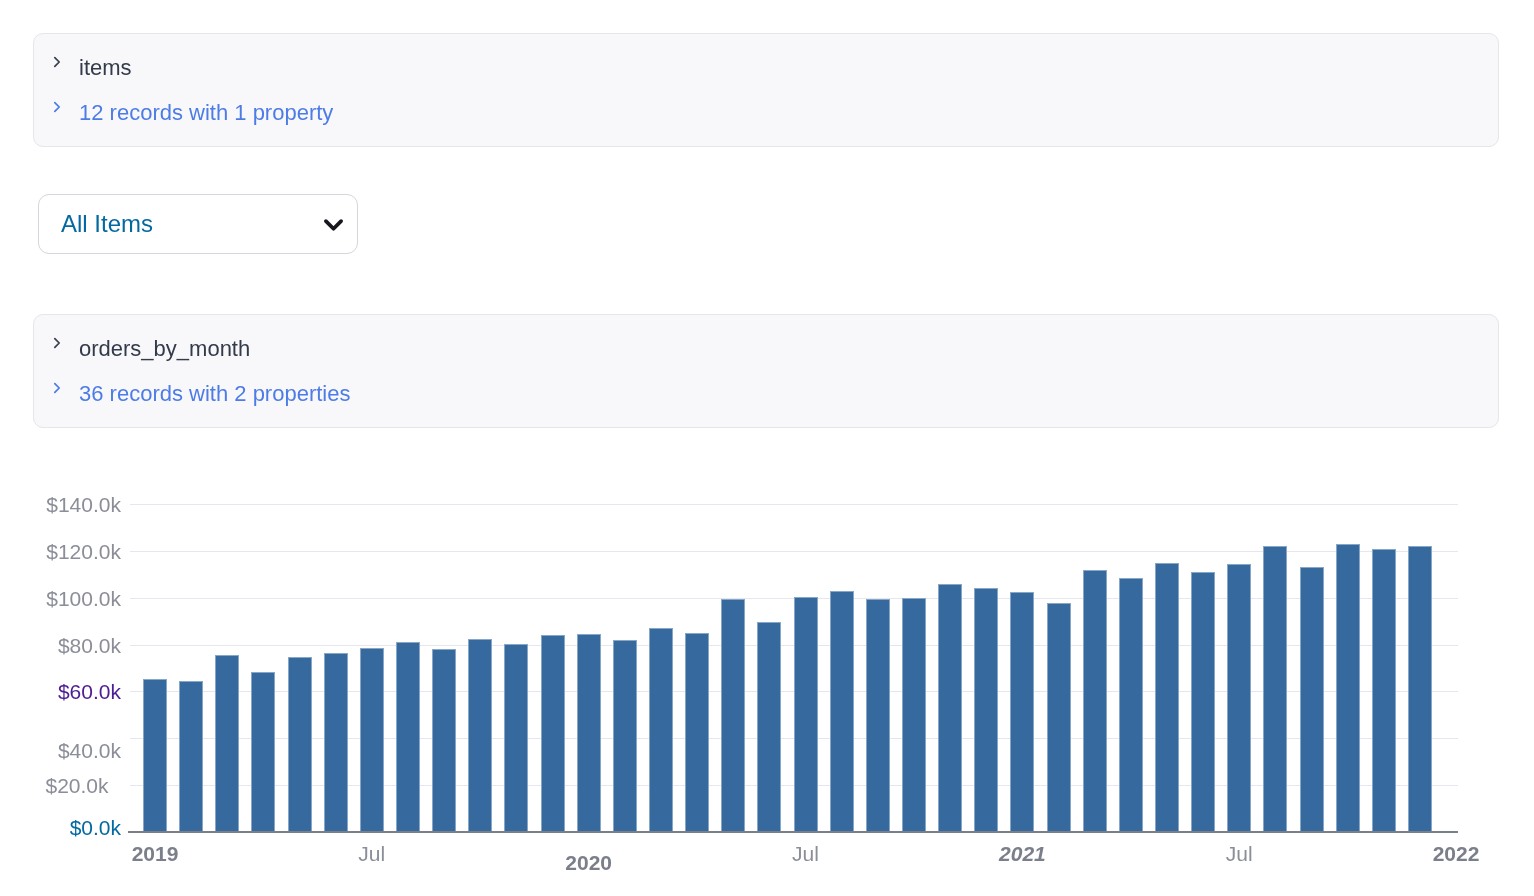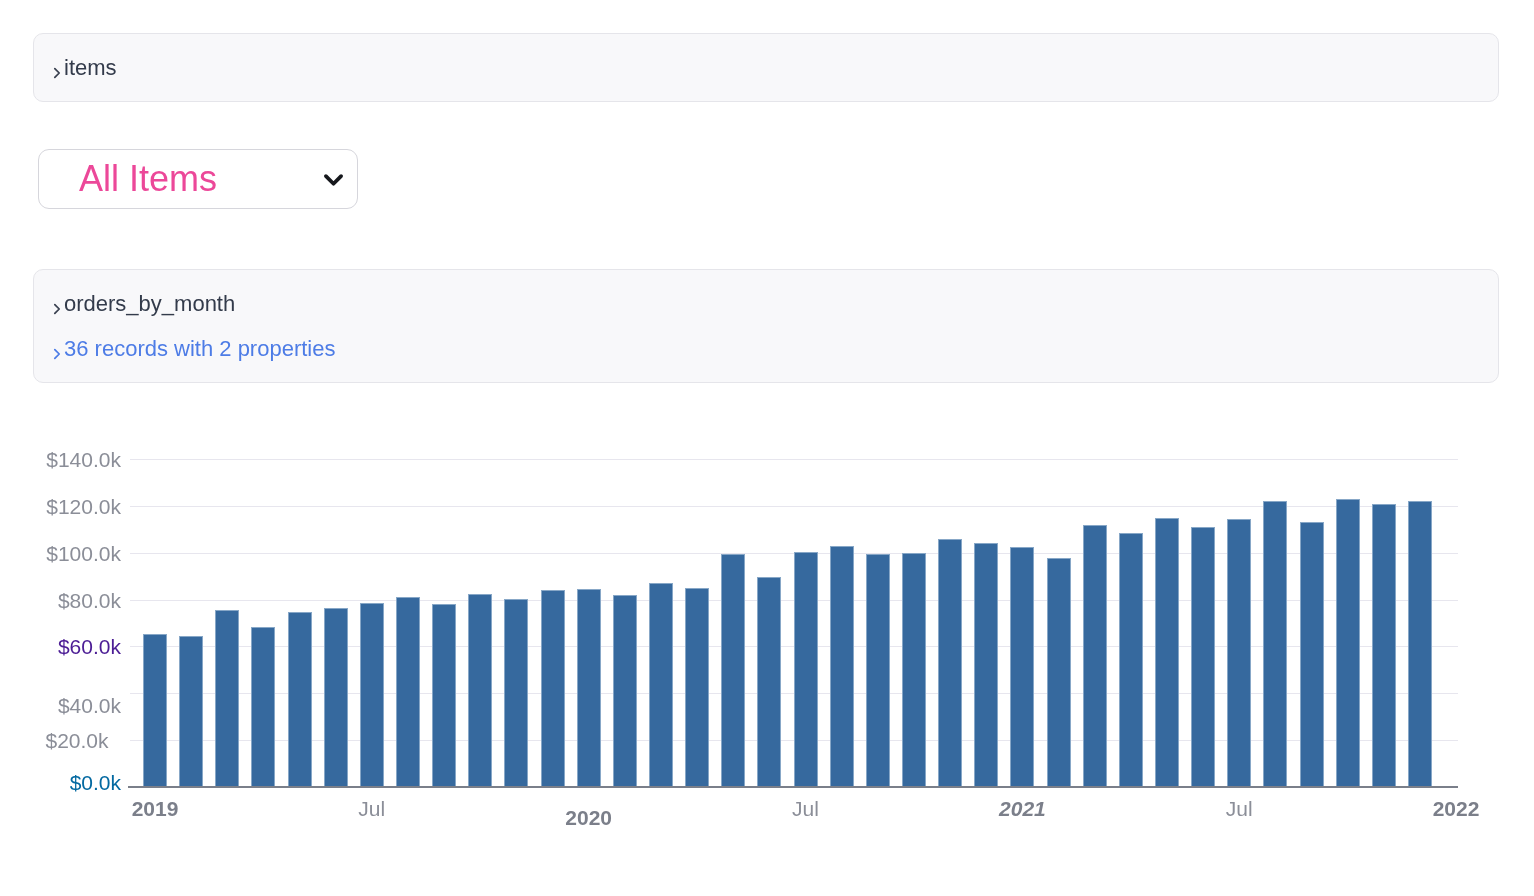--- a/index.html
+++ b/index.html
@@ -2,32 +2,32 @@
 <html><head>
 <meta charset="utf-8">
 <style>
   html,body{margin:0;padding:0;background:#ffffff;}
   body{font-family:"Liberation Sans",sans-serif;width:1534px;height:896px;overflow:hidden;}
   .page{box-sizing:border-box;padding:33px 33px 0 33px;}
 
   
   .panel{width:1466px;box-sizing:border-box;background:#f8f8fa;border:1px solid #e5e5ea;
          border-radius:10px;padding:11px 0;}
-  .panel-row{display:flex;align-items:flex-end;padding:10px 16px;line-height:25px;cursor:pointer;}
+  .panel-row{display:flex;align-items:flex-start;gap:15px;padding:10px 16px;line-height:25px;cursor:pointer;}
   .panel-title{font-size:22px;color:#333b4b;}
   .link-text{font-size:22px;color:#4d7ce6;}
   .chev{display:inline-flex;align-items:center;}
   .chev.dark{color:#3a4150;}
   .chev.blue{color:#4d7ce6;}
 
   
   .dropdown{margin:47px 0 60px 5px;width:320px;height:60px;box-sizing:border-box;background:#ffffff;
             border:1px solid #d6d6dc;border-radius:11px;display:flex;align-items:center;
             justify-content:space-between;padding:0 10px 0 22px;cursor:pointer;}
-  .dropdown .val{font-size:36px;color:#ec4899;margin-left:18px;}
+  .dropdown .val{font-size:24px;color:#0369a1;}
   .dd-chev{display:inline-flex;align-items:center;color:#16181d;}
 
   
   .chart{position:relative;margin-top:46px;width:1466px;height:412px;}
   .gridline{position:absolute;height:1px;background:#e7e6ee;}
   .axis-line{position:absolute;height:2px;background:#7a7f8a;}
   .ylab{position:absolute;left:0;width:88px;text-align:right;font-size:21px;color:#8b8e98;line-height:21px;}
   .bar{position:absolute;box-sizing:border-box;background:#36699e;border:1px solid #87a7c7;border-bottom:none;}
   .xlab{position:absolute;top:368px;width:120px;text-align:center;font-size:21px;color:#8b8e98;}
   .xlab.bold{font-weight:bold;color:#7b7f8a;}
@@ -38,20 +38,28 @@
 <div class="page">
 
   <section class="panel">
     <div class="panel-row">
       <span class="chev dark">
         <svg width="14" height="14" viewBox="0 0 16 16">
             <path d="M5.5 3 L10.5 8 L5.5 13" fill="none" stroke="currentColor" stroke-width="2" stroke-linecap="round" stroke-linejoin="round"></path>
           </svg>
       </span>
       <span class="panel-title">items</span>
+    </div>
+    <div class="panel-row">
+      <span class="chev blue">
+        <svg width="14" height="14" viewBox="0 0 16 16">
+            <path d="M5.5 3 L10.5 8 L5.5 13" fill="none" stroke="currentColor" stroke-width="2" stroke-linecap="round" stroke-linejoin="round"></path>
+          </svg>
+      </span>
+      <span class="link-text">12 records with 1 property</span>
     </div>
   </section>
 
   <div class="dropdown">
     <span class="val">All Items</span>
     <span class="dd-chev">
       <svg width="27" height="27" viewBox="0 0 16 16">
           <path d="M3.5 6 L8 10.5 L12.5 6" fill="none" stroke="currentColor" stroke-width="2.2" stroke-linecap="round" stroke-linejoin="round"></path>
         </svg>
     </span>

